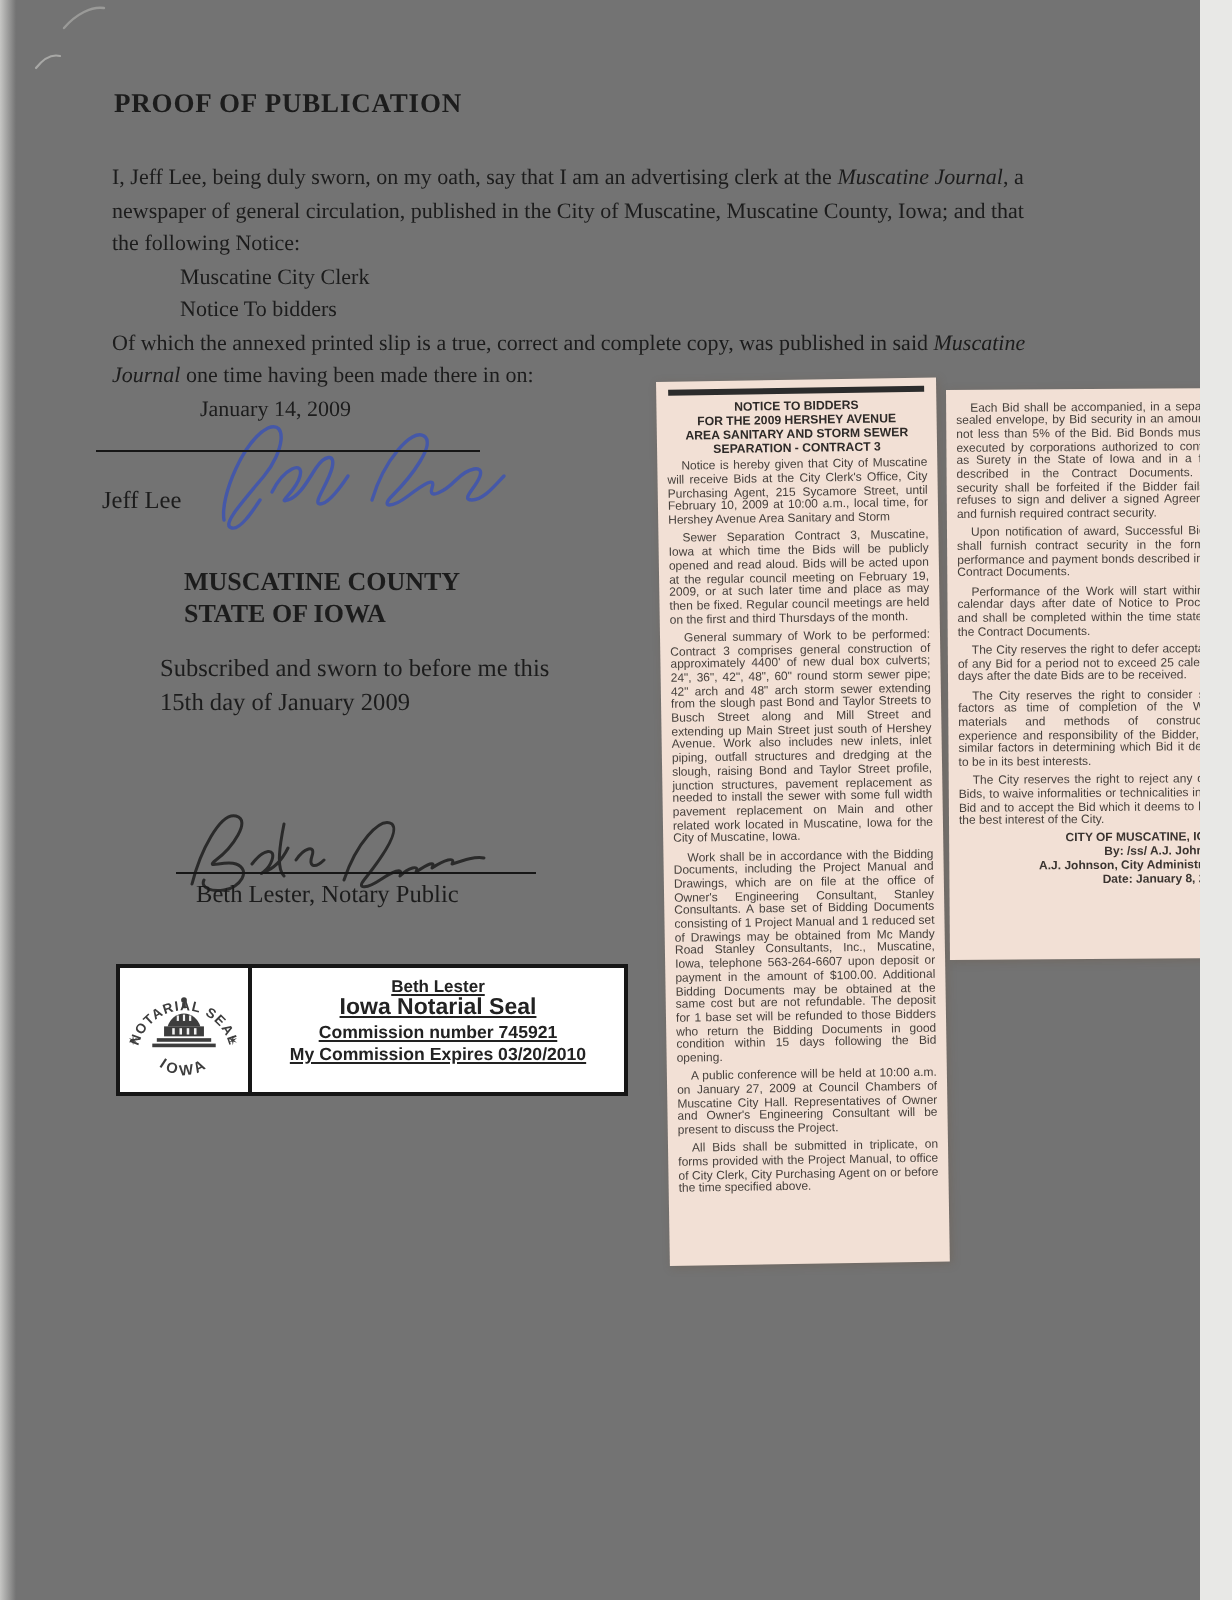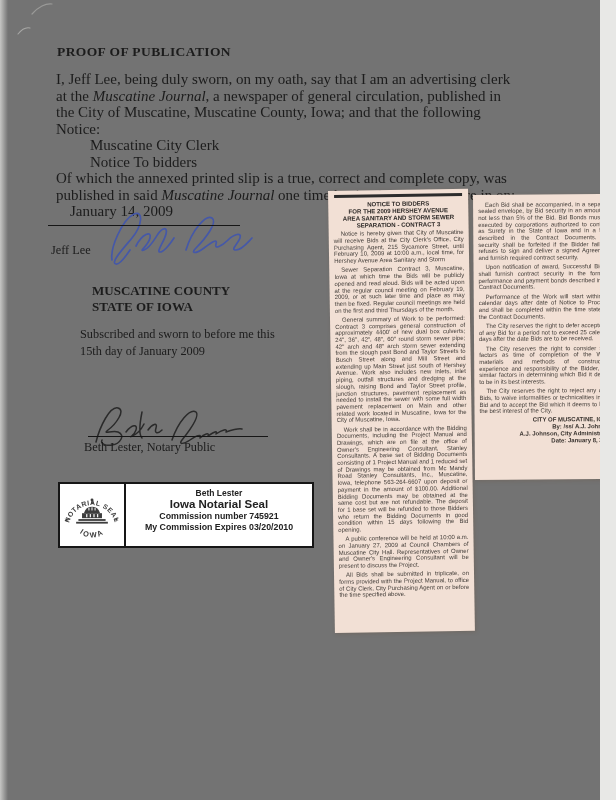--- a/index.html
+++ b/index.html
@@ -2,33 +2,33 @@
 <html><head>
 <meta charset="utf-8">
 <style>
   html,body{margin:0;padding:0;background:#e8e8e6;}
   .page{position:relative;width:600px;height:800px;background:#737373;overflow:hidden;
         font-family:"Liberation Serif",serif;color:#1c1c1c;}
   .scan-edge{position:absolute;left:0;top:0;width:8px;height:100%;
         background:linear-gradient(to right,#c6c6c4,rgba(253,253,251,0));}
   .pen-marks{position:absolute;left:6px;top:0;}
   .title{position:absolute;left:57px;top:44px;font-size:13.5px;font-weight:bold;letter-spacing:.4px;}
-  .aff{position:absolute;left:56px;top:71px;width:465px;font-size:15px;line-height:16.5px;}
+  .aff{position:absolute;left:56px;top:81px;width:465px;font-size:11px;line-height:16.5px;}
   .aff i{font-style:italic;}
   .aff-indent{margin-left:34px;}
-  .aff-date{margin-left:14px;}
+  .aff-date{margin-left:44px;}
   .sigline{position:absolute;border-bottom:1.5px solid #161616;}
   .sig-label{position:absolute;font-size:12.3px;}
   .sig-svg{position:absolute;}
   .state{position:absolute;left:92px;top:283px;font-size:13px;font-weight:bold;line-height:16px;}
   .sworn{position:absolute;left:80px;top:326px;font-size:12.3px;line-height:16.5px;}
   .sealbox{position:absolute;left:58px;top:482px;width:252px;height:62px;border:2px solid #161616;
         display:flex;background:#fff;}
   .seal-left{width:64px;border-right:2px solid #161616;display:flex;align-items:center;justify-content:center;}
-  .seal-right{flex:1;text-align:center;font-family:"Liberation Sans",sans-serif;padding-top:4px;color:#222;}
+  .seal-right{flex:1;text-align:center;font-family:"Liberation Sans",sans-serif;padding-top:4px;color:#222;text-decoration:underline;}
   .seal-name{font-size:8.5px;font-weight:bold;line-height:10px;}
   .seal-title{font-size:11.5px;font-weight:bold;line-height:13px;}
   .seal-comm{font-size:8.8px;font-weight:bold;line-height:11px;}
   .np-col{position:absolute;background:#f2e0d5;color:#46403c;font-family:"Liberation Sans",sans-serif;
         font-size:6px;line-height:6.7px;text-align:justify;padding:4px 5px;
         box-shadow:1px 1px 4px rgba(110,85,65,.35);}
   .np-left{left:328px;top:191px;width:130px;height:434px;transform:rotate(-0.9deg);transform-origin:top left;}
   .np-right{left:473px;top:195px;width:133px;height:277px;transform:rotate(-0.4deg);transform-origin:top left;}
   .np-bar{height:2.5px;background:#2c2c2c;margin:0 1px 3px 1px;}
   .np-head{text-align:center;font-weight:bold;font-size:6.1px;line-height:7.1px;color:#2e2a28;}
@@ -81,21 +81,21 @@
   </div>
 
   <svg class="sig-svg" style="left:86px;top:398px;" width="160" height="48" viewBox="0 0 160 48">
     <g stroke="#2a2a2a" stroke-width="1.5" fill="none" stroke-linecap="round" stroke-linejoin="round">
       <path d="M10,44 C14,28 24,8 32,10 C40,12 30,26 22,32 C16,37 26,32 32,34 C40,37 34,46 26,47 C20,48 14,46 16,42"></path>
       <path d="M40,34 C46,26 52,26 50,32 C48,38 42,40 46,38 C52,36 56,30 58,26 M56,14 C54,24 52,36 56,40 M62,32 C66,26 72,24 70,30 C68,36 72,36 76,32"></path>
       <path d="M86,42 C92,24 104,10 110,14 C114,18 104,32 96,42 C92,47 98,46 104,42 C110,38 116,35 114,40 C118,36 124,34 122,38 C128,34 132,32 130,36 C136,32 142,30 140,34 C146,32 152,30 156,31"></path>
     </g>
   </svg>
   <div class="sigline" style="left:88px;top:436px;width:180px;"></div>
-  <div class="sig-label" style="left:84px;top:440px;">Beth Lester, Notary Public</div>
+  <div class="sig-label" style="left:98px;top:440px;">Beth Lester, Notary Public</div>
 
   <div class="sealbox">
     <div class="seal-left">
       <svg width="58" height="56" viewBox="0 0 64 60">
         <defs>
           <path id="arcTop" d="M 7 38 A 26 26 0 0 1 57 38"></path>
           <path id="arcBot" d="M 12 42 A 22 22 0 0 0 52 42"></path>
         </defs>
         <g fill="#3d3d3d">
           <text font-family="Liberation Sans, sans-serif" font-size="7.6" font-weight="bold" letter-spacing="0.6">

